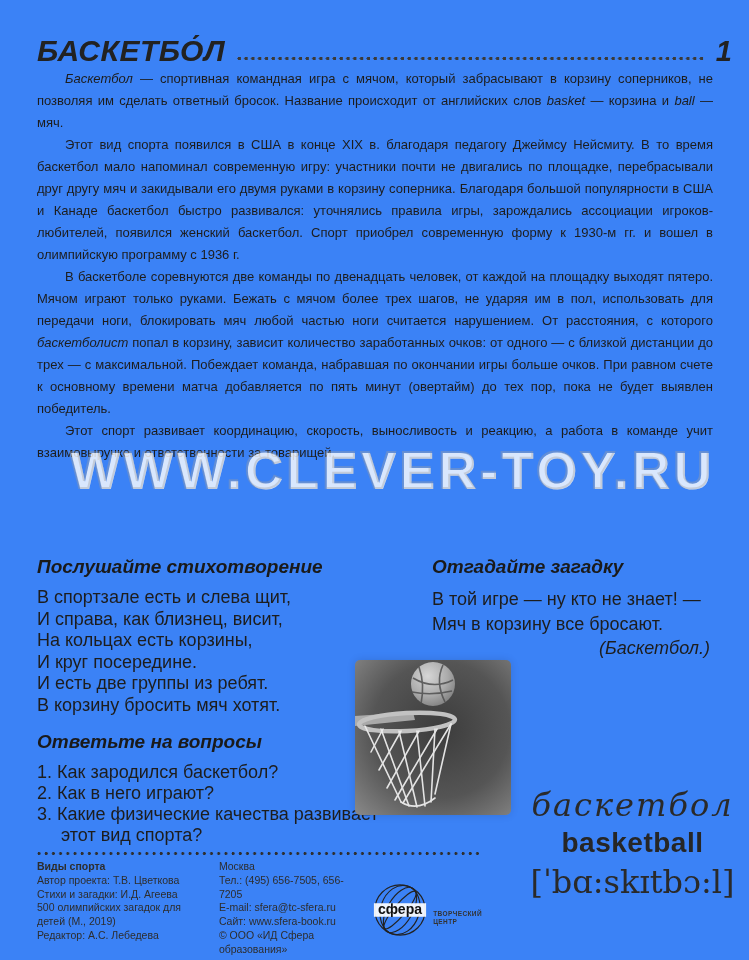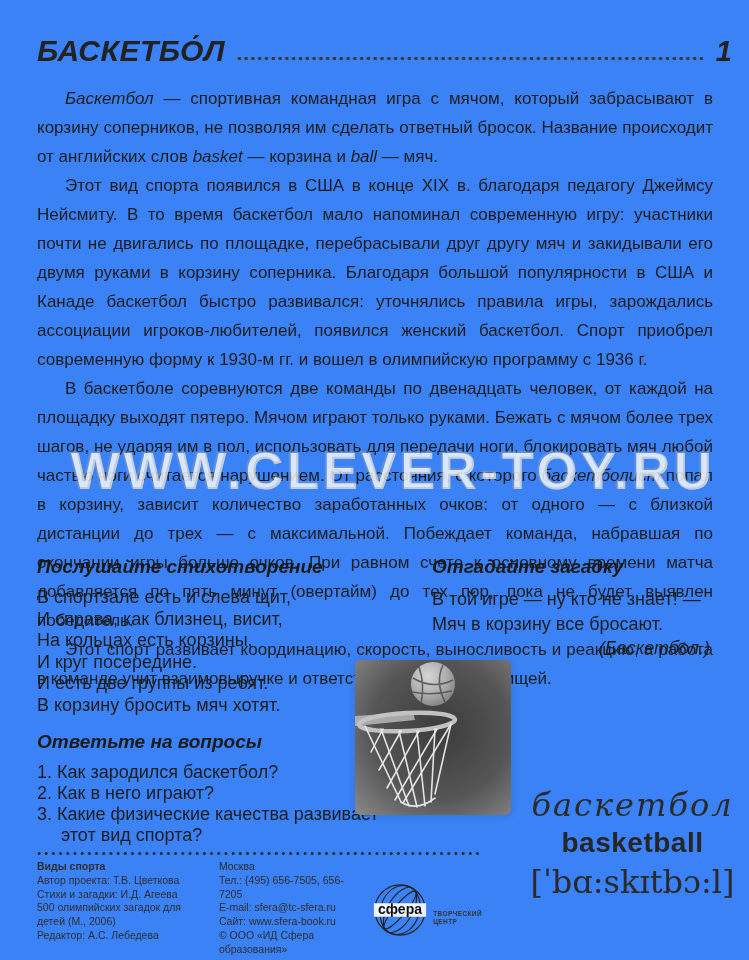--- a/index.html
+++ b/index.html
@@ -10,22 +10,22 @@
 
   
   .title-row { position:absolute; left:37px; top:34px; width:695px; display:flex; align-items:flex-end; }
   .title { font-size:30px; font-weight:bold; font-style:italic; letter-spacing:0.5px; white-space:nowrap; color:#222; }
   .leader { flex:1; height:9px; margin:0 10px 5px 12px;
     background-image:radial-gradient(circle at 2.2px 4.5px, #3a3a3a 1.6px, transparent 2px);
     background-size:6.8px 9px; background-repeat:repeat-x; }
   .pagenum { font-size:29px; font-weight:bold; font-style:italic; color:#222; }
 
   
-  .body-text { position:absolute; left:37px; top:84px; width:676px;
-    font-size:17px; line-height:29px; text-align:justify; }
+  .body-text { position:absolute; left:37px; top:68px; width:676px;
+    font-size:13px; line-height:22px; text-align:justify; }
   .body-text p { margin:0; text-indent:28px; }
   .it { font-style:italic; }
 
   
   .watermark { position:absolute; left:70px; top:440px; width:650px; white-space:nowrap;
     font-size:52px; font-weight:bold; letter-spacing:4px;
     color:rgba(255,255,255,0.05); -webkit-text-stroke:2px rgba(160,160,160,0.38);
     text-shadow:1px 1px 0 rgba(255,255,255,0.8); pointer-events:none; }
 
   
@@ -158,21 +158,21 @@
   </div>
 
   <div class="footer">
     <div class="footer-dots"></div>
     <div class="footer-cols">
       <div class="fc-left">
         <div class="f-bold">Виды спорта</div>
         <div>
             <div>Автор проекта: Т.В. Цветкова</div>
             <div>Стихи и загадки: И.Д. Агеева</div>
-            <div>500 олимпийских загадок для детей (М., 2006)</div>
+            <div>500 олимпийских загадок для детей (М., 2019)</div>
             <div>Редактор: А.С. Лебедева</div>
           </div>
       </div>
       <div class="fc-mid">
         <div>
             <div>Москва</div>
             <div>Тел.: (495) 656-7505, 656-7205</div>
             <div>E-mail: sfera@tc-sfera.ru</div>
             <div>Сайт: www.sfera-book.ru</div>
             <div>© ООО «ИД Сфера образования»</div>

